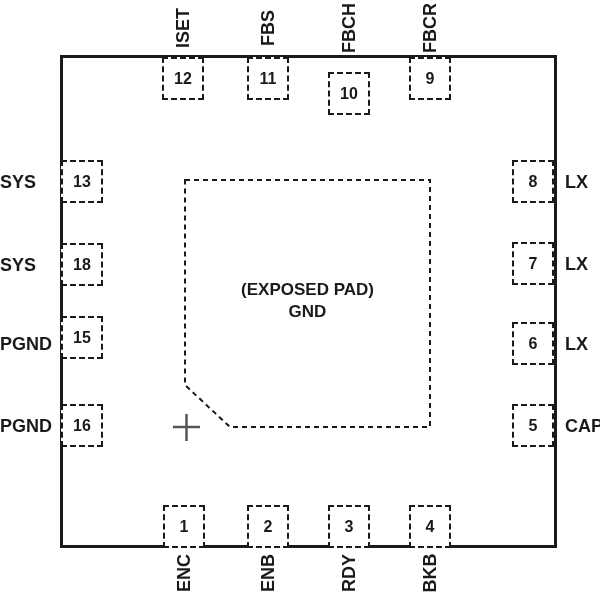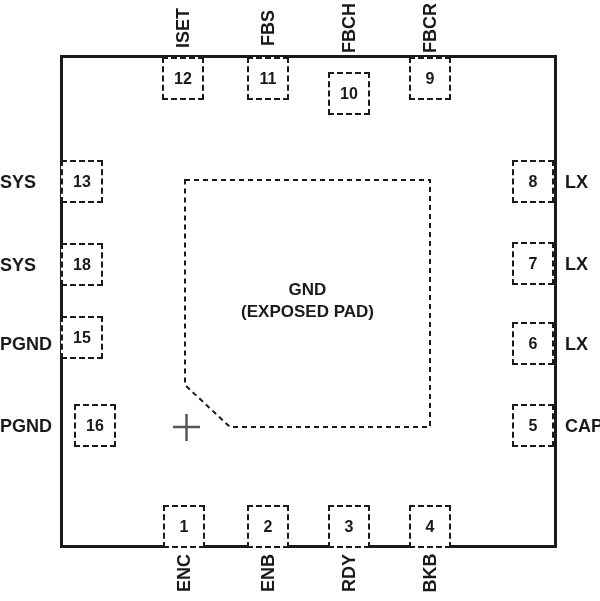--- a/index.html
+++ b/index.html
@@ -82,22 +82,22 @@
 
   <svg class="overlay-svg" viewBox="0 0 600 601" xmlns="http://www.w3.org/2000/svg">
     <path d="M 185 180 H 430 V 427 H 230 L 185 385 Z" fill="none" stroke="#1a1a1a" stroke-width="2" stroke-dasharray="5 4"></path>
     <g stroke="#555555" stroke-width="2.5">
       <line x1="173" y1="427" x2="200" y2="427"></line>
       <line x1="186.5" y1="414" x2="186.5" y2="441"></line>
     </g>
   </svg>
 
   <div class="pad-label">
+    <div>(EXPOSED PAD)</div>
     <div>GND</div>
-    <div>(EXPOSED PAD)</div>
   </div>
 
   <div id="pins-layer">
       <div class="pin-box" style="left: 162px; top: 57px;">
         <span class="pin-number">12</span>
       </div>
       <div class="pin-label rot" style="left: 138px; top: 18px;">ISET</div>
       <div class="pin-box" style="left: 247px; top: 57px;">
         <span class="pin-number">11</span>
       </div>
@@ -131,21 +131,21 @@
       </div>
       <div class="pin-label side-left" style="left: 0px; width: 55px; top: 171.5px;">SYS</div>
       <div class="pin-box" style="left: 61px; top: 243px;">
         <span class="pin-number">18</span>
       </div>
       <div class="pin-label side-left" style="left: 0px; width: 55px; top: 254.5px;">SYS</div>
       <div class="pin-box" style="left: 61px; top: 316px;">
         <span class="pin-number">15</span>
       </div>
       <div class="pin-label side-left" style="left: 0px; width: 55px; top: 333.5px;">PGND</div>
-      <div class="pin-box" style="left: 61px; top: 404px; margin-left: 13px;">
+      <div class="pin-box" style="left: 61px; top: 404px;">
         <span class="pin-number">16</span>
       </div>
       <div class="pin-label side-left" style="left: 0px; width: 55px; top: 415.5px;">PGND</div>
       <div class="pin-box" style="left: 512px; top: 160px;">
         <span class="pin-number">8</span>
       </div>
       <div class="pin-label side-right" style="left: 565px; width: 45px; top: 171.5px;">LX</div>
       <div class="pin-box" style="left: 512px; top: 242px;">
         <span class="pin-number">7</span>
       </div>

